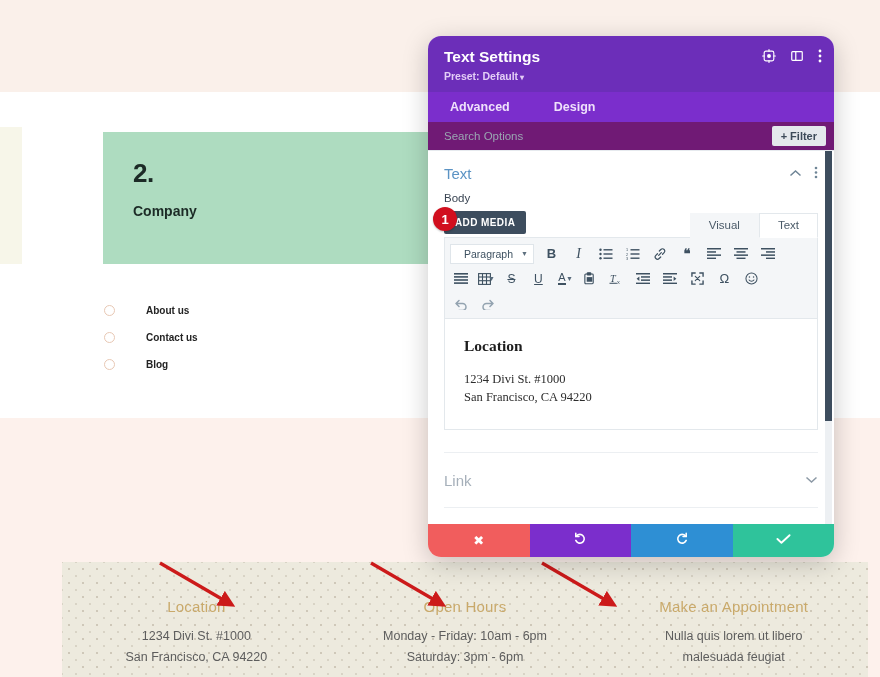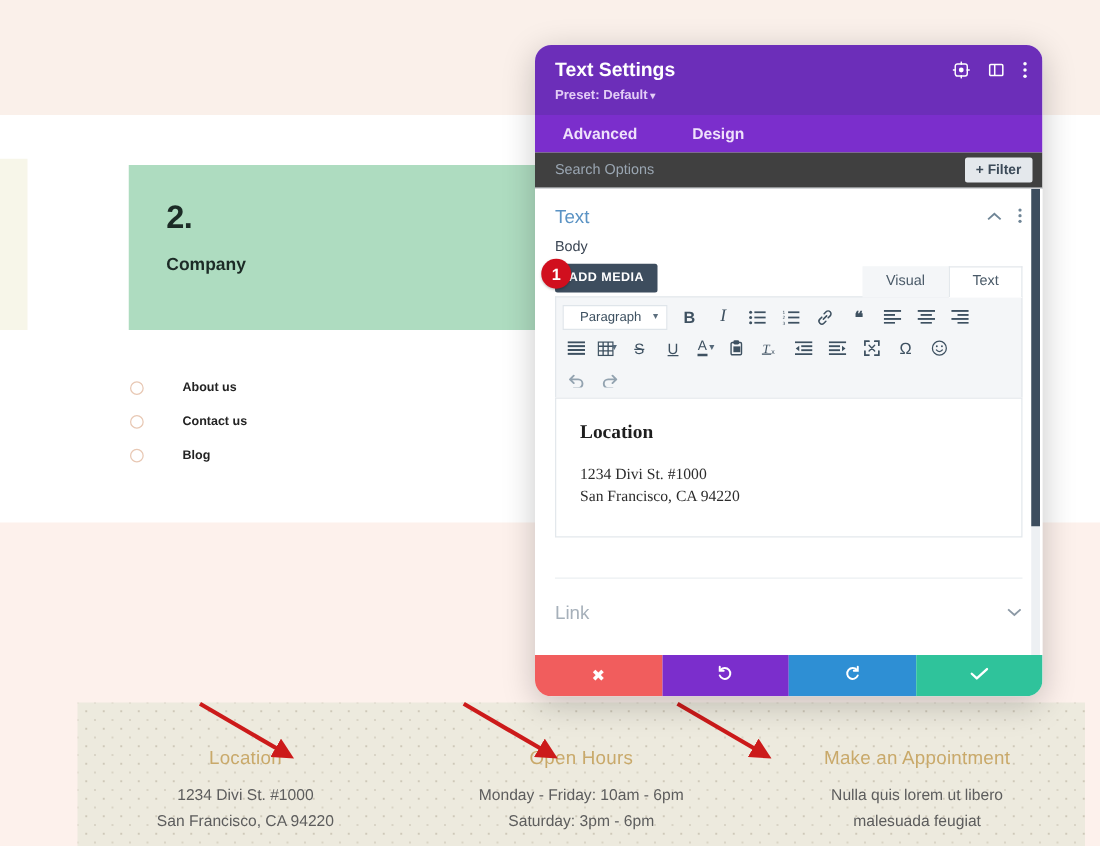--- a/index.html
+++ b/index.html
@@ -91,21 +91,21 @@
   .m-head-icons .hi { cursor:pointer; display:flex; }
 
   .m-tabs { background:#7b2ecc; display:flex; height:30px; }
   .m-tab {
     flex:0 0 auto; padding:0 22px; display:flex; align-items:center;
     color:#efe1fb; font-size:12.5px; font-weight:bold; cursor:pointer;
   }
   .m-tab.active { background:#8c3ce0; color:#ffffff; }
 
   .m-search {
-    height:29px; background:#404040; border-bottom:1px solid #e6eaee;
+    height:29px; background:#701a75; border-bottom:1px solid #e6eaee;
     display:flex; align-items:center; padding:0 8px 0 16px; position:relative;
   }
   .m-search .ph { color:#9aa6b2; font-size:11.5px; flex:1; }
   .m-filter {
     background:#e4e8ec; color:#3c4a58; font-size:11px; font-weight:bold;
     padding:4px 9px; border-radius:2px; cursor:pointer;
   }
 
   .m-body { flex:1; overflow:hidden; position:relative; background:#fff; }
 
@@ -166,21 +166,21 @@
 
   .badge1 {
     position:absolute; left:5px; top:-4px; width:24px; height:24px;
     background:#d10f1e; border-radius:50%; color:#fff;
     font-size:13px; font-weight:bold; display:flex;
     align-items:center; justify-content:center; z-index:5;
     box-shadow:0 1px 2px rgba(0,0,0,.25);
   }
 
   .acc-row {
-    margin:10px 16px; padding:19px 0 18px 0; border-top:1px solid #eceff2;
+    margin:0 16px; padding:19px 0 18px 0; border-top:1px solid #eceff2;
     display:flex; align-items:center;
   }
   .acc-row .t { flex:1; color:#a6b0ba; font-size:15px; }
   .acc-row .cv { color:#8c99a5; font-size:12px; }
 
   .m-scroll {
     position:absolute; right:2px; top:0; width:7px; height:100%;
     background:#edf0f3;
   }
   .m-scroll .thumb {

